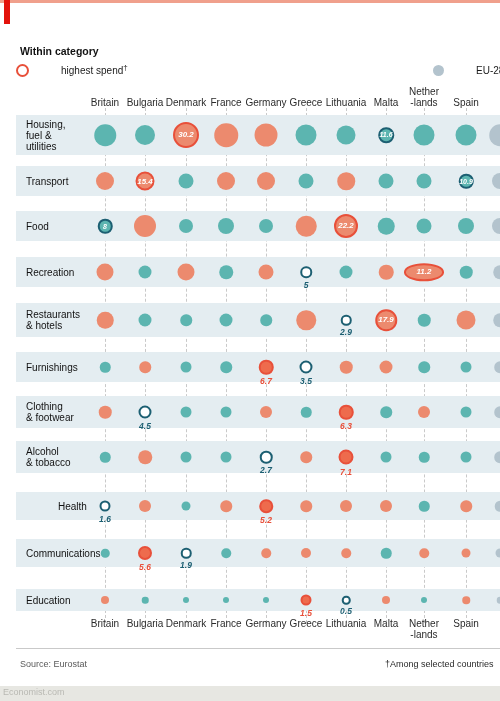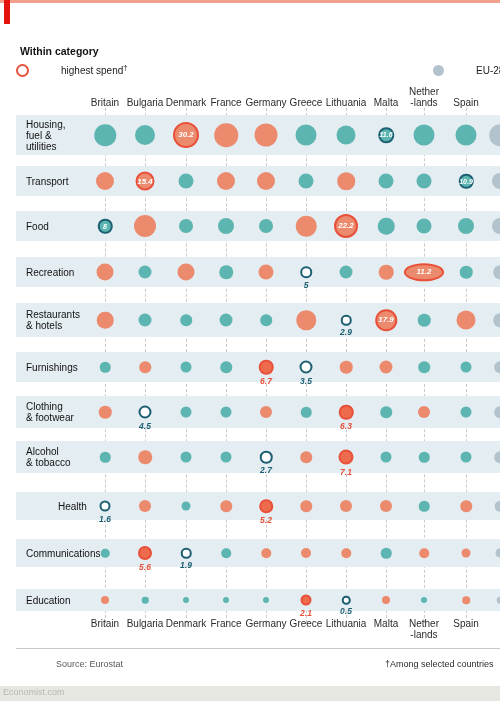--- a/index.html
+++ b/index.html
@@ -188,21 +188,20 @@
     position: absolute;
     left: 16px; top: 648px;
     width: 484px; height: 0;
     border-top: 1px solid #c9c9c9;
   }
   .source {
     position: absolute;
     left: 20px; top: 659px;
     font-size: 9px;
     color: #5a5a5a;
-    margin-left: 36px;
   }
   .note1 {
     position: absolute;
     left: 222px; top: 659px;
     font-size: 9px;
     color: #2b2b2b;
   }
   .note2 {
     position: absolute;
     left: 385px; top: 659px;
@@ -453,21 +452,21 @@
       <div class="band" style="top: 503px; height: 22px;"></div>
       <div class="rowlabel" style="top: 508.5px;">
         <div>Education</div>
       </div>
       <div class="bubble b-above" style="left: 105px; top: 514px; width: 8px; height: 8px;"></div>
       <div class="bubble b-below" style="left: 145px; top: 514px; width: 6.5px; height: 6.5px;"></div>
       <div class="bubble b-below" style="left: 186px; top: 514px; width: 6px; height: 6px;"></div>
       <div class="bubble b-below" style="left: 226px; top: 514px; width: 6px; height: 6px;"></div>
       <div class="bubble b-below" style="left: 266px; top: 514px; width: 6px; height: 6px;"></div>
       <div class="bubble b-highsm" style="left: 306px; top: 514px; width: 11px; height: 11px;"></div>
-      <div class="outlabel out-high" style="left: 306px; top: 521.5px;">2.1</div>
+      <div class="outlabel out-high" style="left: 306px; top: 521.5px;">1.5</div>
       <div class="bubble b-lowsm" style="left: 346px; top: 514px; width: 8.5px; height: 8.5px;"></div>
       <div class="outlabel out-low" style="left: 346px; top: 520.25px;">0.5</div>
       <div class="bubble b-above" style="left: 386px; top: 514px; width: 8px; height: 8px;"></div>
       <div class="bubble b-below" style="left: 424px; top: 514px; width: 6px; height: 6px;"></div>
       <div class="bubble b-above" style="left: 466px; top: 514px; width: 7.5px; height: 7.5px;"></div>
       <div class="bubble b-eu" style="left: 500px; top: 514px; width: 6.5px; height: 6.5px;"></div>
       <div class="col-head" style="left: 105px; top: 532px;">Britain</div>
       <div class="col-head" style="left: 145px; top: 532px;">Bulgaria</div>
       <div class="col-head" style="left: 186px; top: 532px;">Denmark</div>
       <div class="col-head" style="left: 226px; top: 532px;">France</div>

